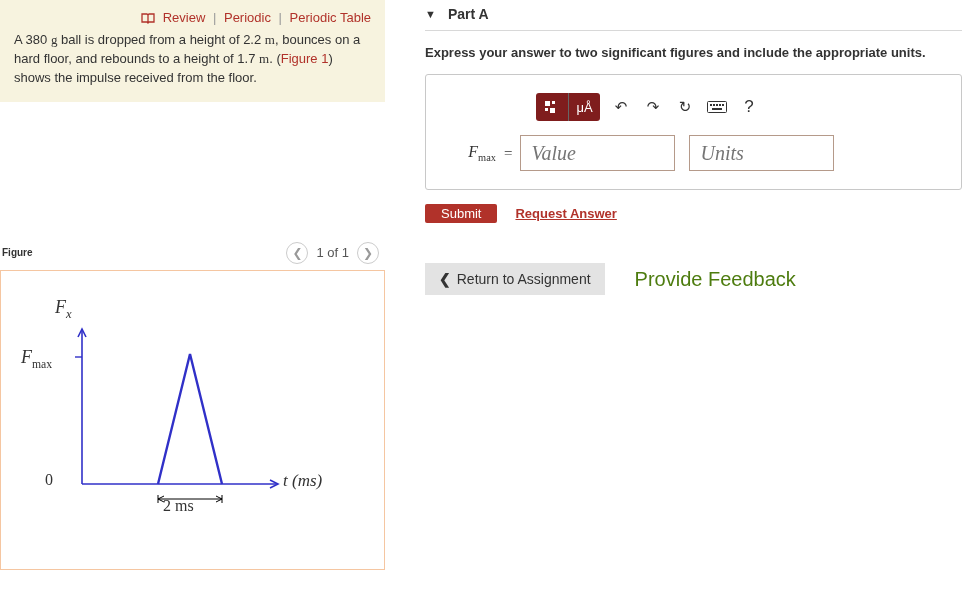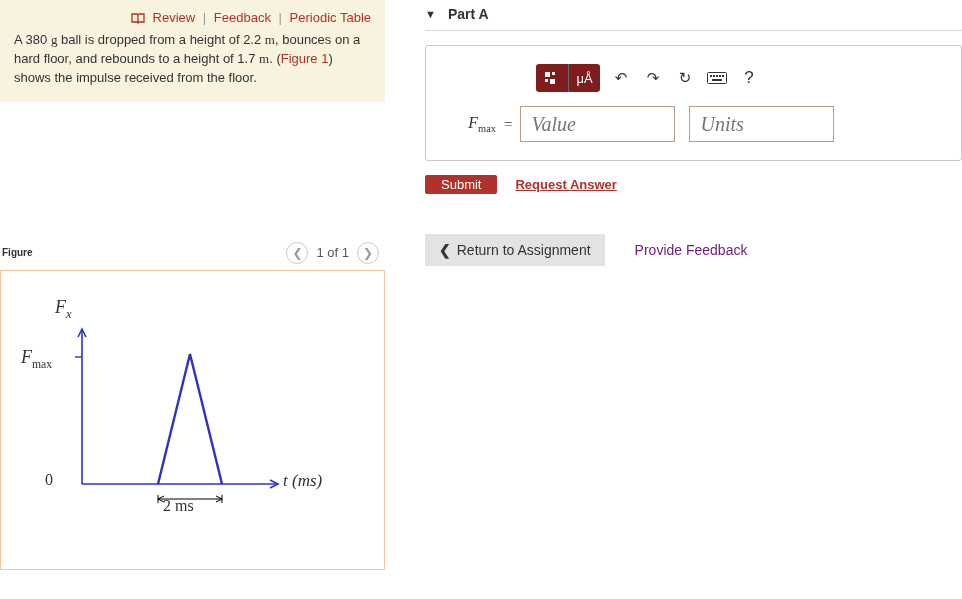--- a/index.html
+++ b/index.html
@@ -56,37 +56,37 @@
 .value-input, .units-input { border: 1px solid #b59a8a; height: 36px; padding: 0 10px; font-family: Georgia, 'Times New Roman', serif; font-style: italic; font-size: 20px; color: #999; background: #fff; }
 .value-input { width: 155px; }
 .units-input { width: 145px; margin-left: 6px; }
 
 .action-row { display: flex; align-items: center; gap: 18px; margin-top: 14px; }
 .submit-btn { background: #b1322a; color: #fff; border: none; padding: 2px 16px; font-size: 13px; border-radius: 2px; cursor: pointer; }
 .request-link { color: #b1322a; font-weight: bold; font-size: 13px; text-decoration: underline; cursor: pointer; }
 
 .bottom-row { display: flex; align-items: center; gap: 30px; margin-top: 40px; }
 .return-btn { background: #e3e3e3; border: none; padding: 8px 14px; font-size: 14px; color: #333; cursor: pointer; display: flex; align-items: center; gap: 6px; }
-.feedback-link { color: #701a75; font-size: 14px; cursor: pointer; }
+.feedback-link { color: #4d7c0f; font-size: 20px; cursor: pointer; }
 </style>
 </head>
 <body>
 
 <div class="container">
   <div class="left-col">
     <div class="problem-box">
       <div class="top-links">
         <span class="book-icon">
           <svg width="14" height="11" viewBox="0 0 14 11">
               <path d="M1 1 L6 1 L7 2 L8 1 L13 1 L13 9 L8 9 L7 10 L6 9 L1 9 Z M7 2 L7 10" fill="none" stroke="#b1322a" stroke-width="1.3"></path>
             </svg>
         </span>
         <a href="#">Review</a>
         <span class="sep">|</span>
-        <a href="#">Feedback</a>
+        <a href="#">Periodic</a>
         <span class="sep">|</span>
         <a href="#">Periodic Table</a>
       </div>
       <div class="problem-text">
         A <span>380</span>
         <span class="unit">g</span><span> ball is dropped from a height of </span><span>2.2</span>
         <span class="unit">m</span><span>, bounces on a hard floor, and rebounds to a height of </span><span>1.7</span>
         <span class="unit">m</span><span>. (</span><span class="fig-link">Figure 1</span><span>) shows the impulse received from the floor.</span>
       </div>
     </div>
@@ -123,20 +123,21 @@
       </div>
     </div>
   </div>
 
   <div class="right-col">
     <div class="part-header">
       <span class="part-caret">▼</span>
       <span class="part-title">Part A</span>
     </div>
 
+    <div class="instruction-text">Express your answer to two significant figures and include the appropriate units.</div>
 
     <div class="answer-box">
       <div class="toolbar">
         <div class="tool-group">
           <button class="tool-btn-dark first">
             <svg width="16" height="14" viewBox="0 0 16 14">
                 <rect x="1" y="1" width="5" height="5" fill="#fff"></rect>
                 <rect x="8" y="1" width="3" height="3" fill="#fff"></rect>
                 <rect x="1" y="8" width="3" height="3" fill="#fff"></rect>
                 <rect x="6" y="8" width="5" height="5" fill="#fff"></rect>

